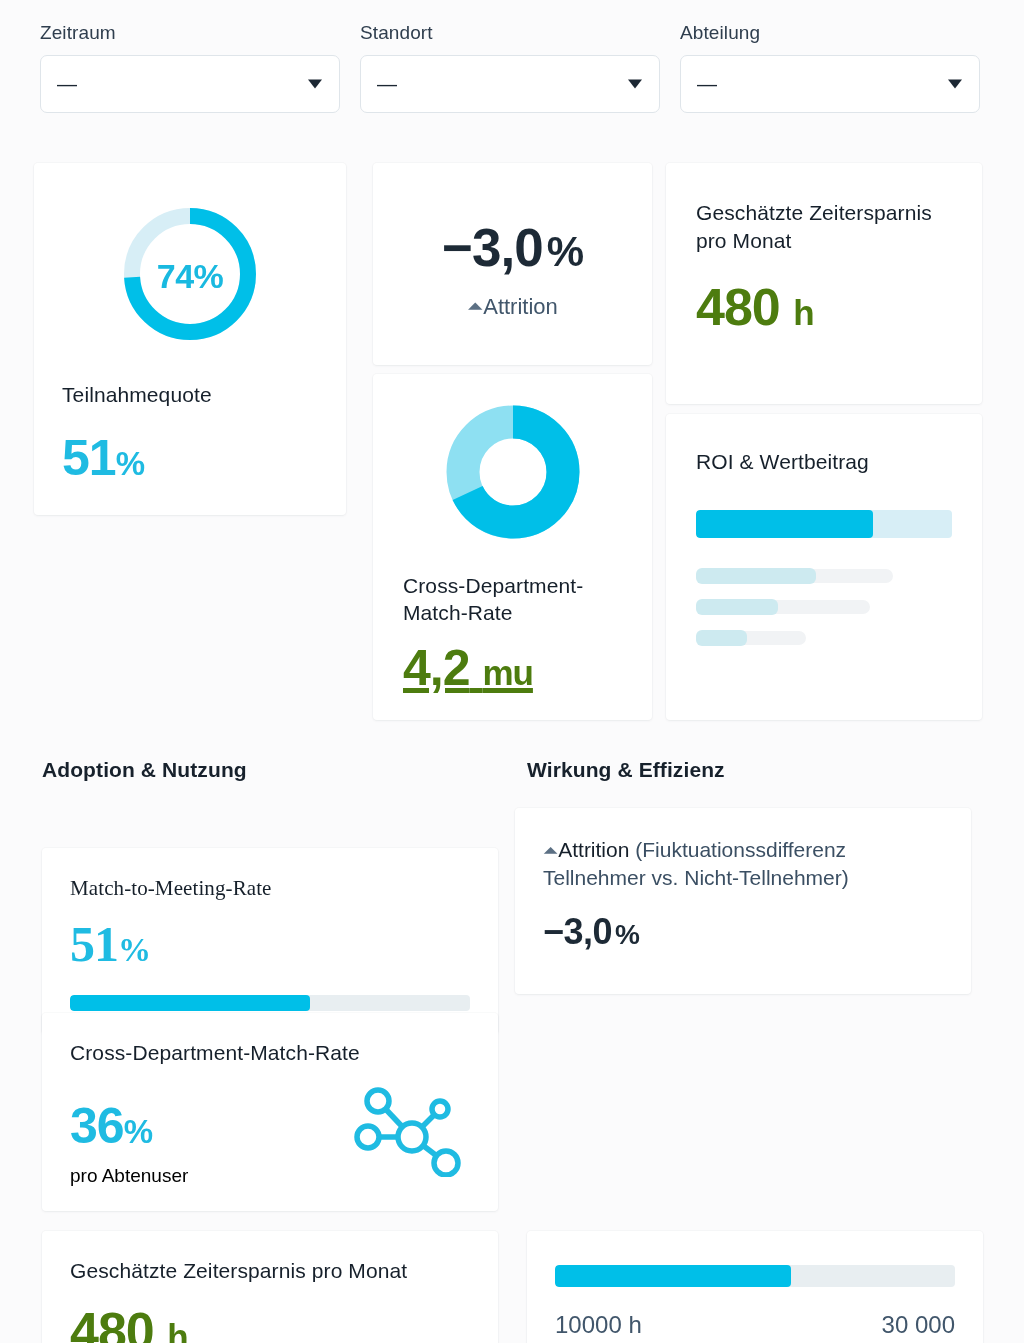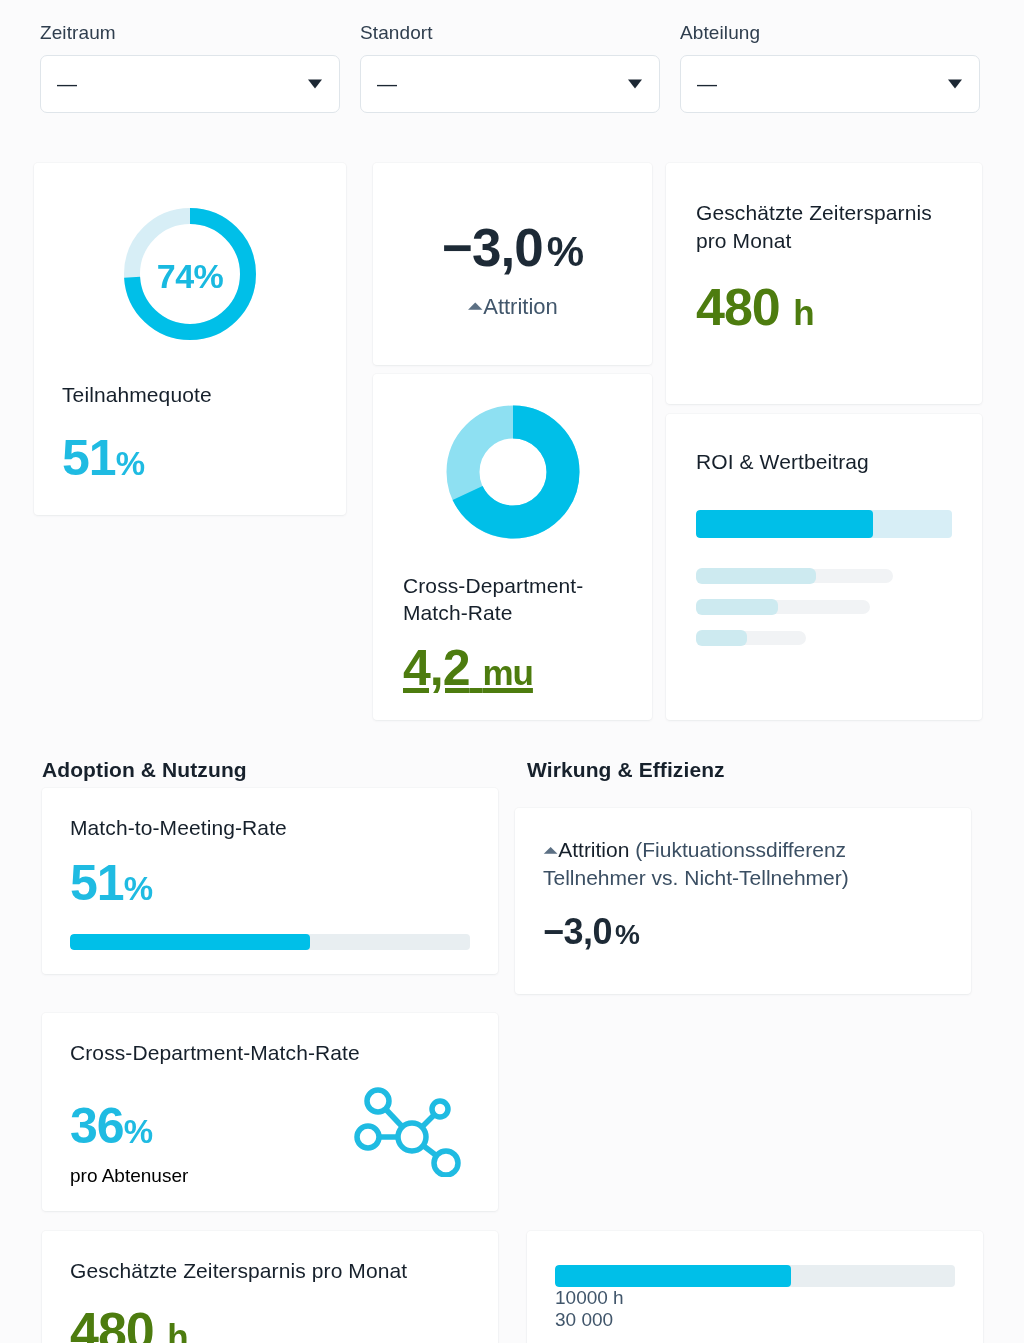--- a/index.html
+++ b/index.html
@@ -71,21 +71,21 @@
   }
 
   
   #card-teilnahmequote { left: 34px;  top: 163px; width: 312px; height: 352px; }
   #card-attrition-top  { left: 373px; top: 163px; width: 279px; height: 202px; }
   #card-crossdept-top  { left: 373px; top: 374px; width: 279px; height: 346px; }
   #card-zeitersparnis-top { left: 666px; top: 163px; width: 316px; height: 241px; }
   #card-roi            { left: 666px; top: 414px; width: 316px; height: 306px; }
 
   
-  #card-match-to-meeting { left: 42px;  top: 788px;  width: 456px; height: 186px; }
+  #card-match-to-meeting { left: 42px;  top: 848px;  width: 456px; height: 186px; font-family: Liberation Serif, serif; }
   #card-crossdept-low    { left: 42px;  top: 1013px; width: 456px; height: 198px; }
   #card-zeitersparnis-low{ left: 42px;  top: 1231px; width: 456px; height: 160px; }
   #card-attrition-low    { left: 515px; top: 808px;  width: 456px; height: 186px; }
   #card-ttp              { left: 527px; top: 1013px; width: 456px; height: 198px; }
   #card-hours-bar        { left: 527px; top: 1231px; width: 456px; height: 160px; }
 
   
   .donut-wrap {
     display: flex;
     justify-content: center;
@@ -287,24 +287,23 @@
     line-height: 1;
   }
   .measure-value .pct { font-size: 28px; margin-left: 3px; }
 
   
   #card-hours-bar .lc-body { padding-top: 34px; }
   #card-hours-bar .prog-track { height: 22px; }
   .axis-row {
     display: flex;
     justify-content: space-between;
-    margin-top: 0;
-    font-size: 19px;
+    margin-top: 24px;
+    font-size: 24px;
     color: #41566b;
-    flex-direction: column;
   }
 
   #card-zeitersparnis-low .kpi-big-dark { margin-top: 22px; font-size: 52px; }
 </style>
 </head>
 <body>
 
 <div class="page">
 
   <div class="filters">

